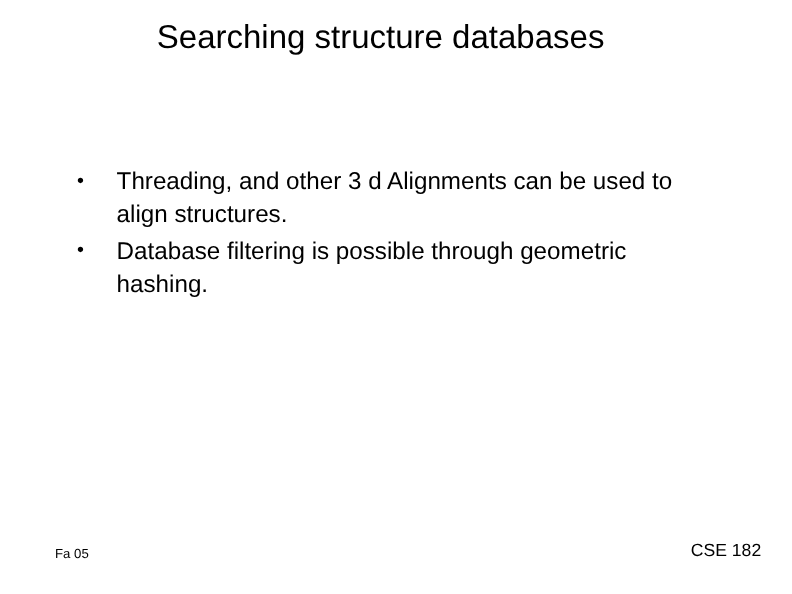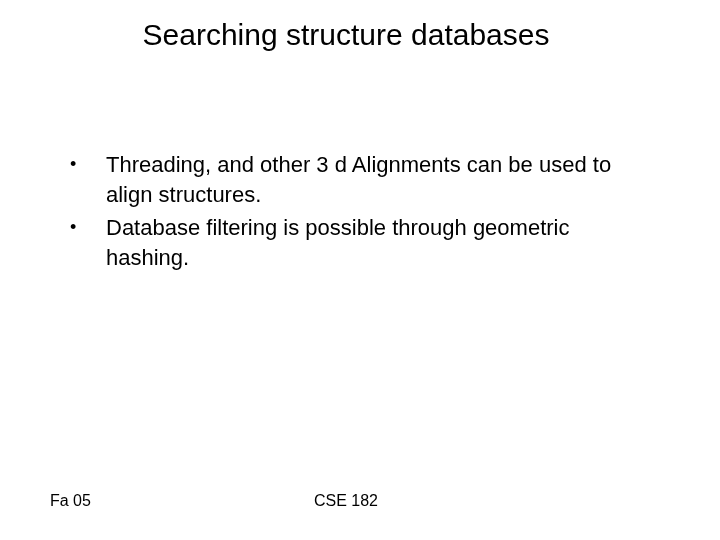--- a/index.html
+++ b/index.html
@@ -3,22 +3,22 @@
 <meta charset="utf-8">
 <style>
   * { margin: 0; padding: 0; box-sizing: border-box; }
   html, body { width: 720px; height: 540px; background: #fff; font-family: "Comic Sans MS", "Comic Sans", cursive, sans-serif; color: #000; }
   .slide { position: relative; width: 692px; height: 540px; }
   .title { position: absolute; top: 18px; left: 0; width: 100%; text-align: center; font-size: 30px; font-weight: 400; }
   .body { position: absolute; top: 150px; left: 70px; right: 40px; }
   .bullet { display: flex; align-items: flex-start; font-size: 22px; line-height: 1.35; margin-bottom: 4px; }
   .bullet .dot { width: 24px; flex: 0 0 24px; text-align: left; font-size: 18px; line-height: 1.6; }
   .bullet .text { flex: 1; margin-left: 12px; }
-  .footer-left { position: absolute; left: 50px; bottom: 30px; font-size: 16px; }
-  .footer-center { position: absolute; left: 0; width: 100%; bottom: 30px; text-align: center; font-size: 16px; }
+  .footer-left { position: absolute; left: 50px; bottom: 30px; font-size: 12px; }
+  .footer-center { position: absolute; left: 0; width: 100%; bottom: 30px; text-align: right; font-size: 16px; }
 </style>
 </head>
 <body>
 
 <div class="slide">
   <div class="title">Searching structure databases</div>
 
   <div class="body">
     <div class="bullet">
       <span class="dot">•</span>

